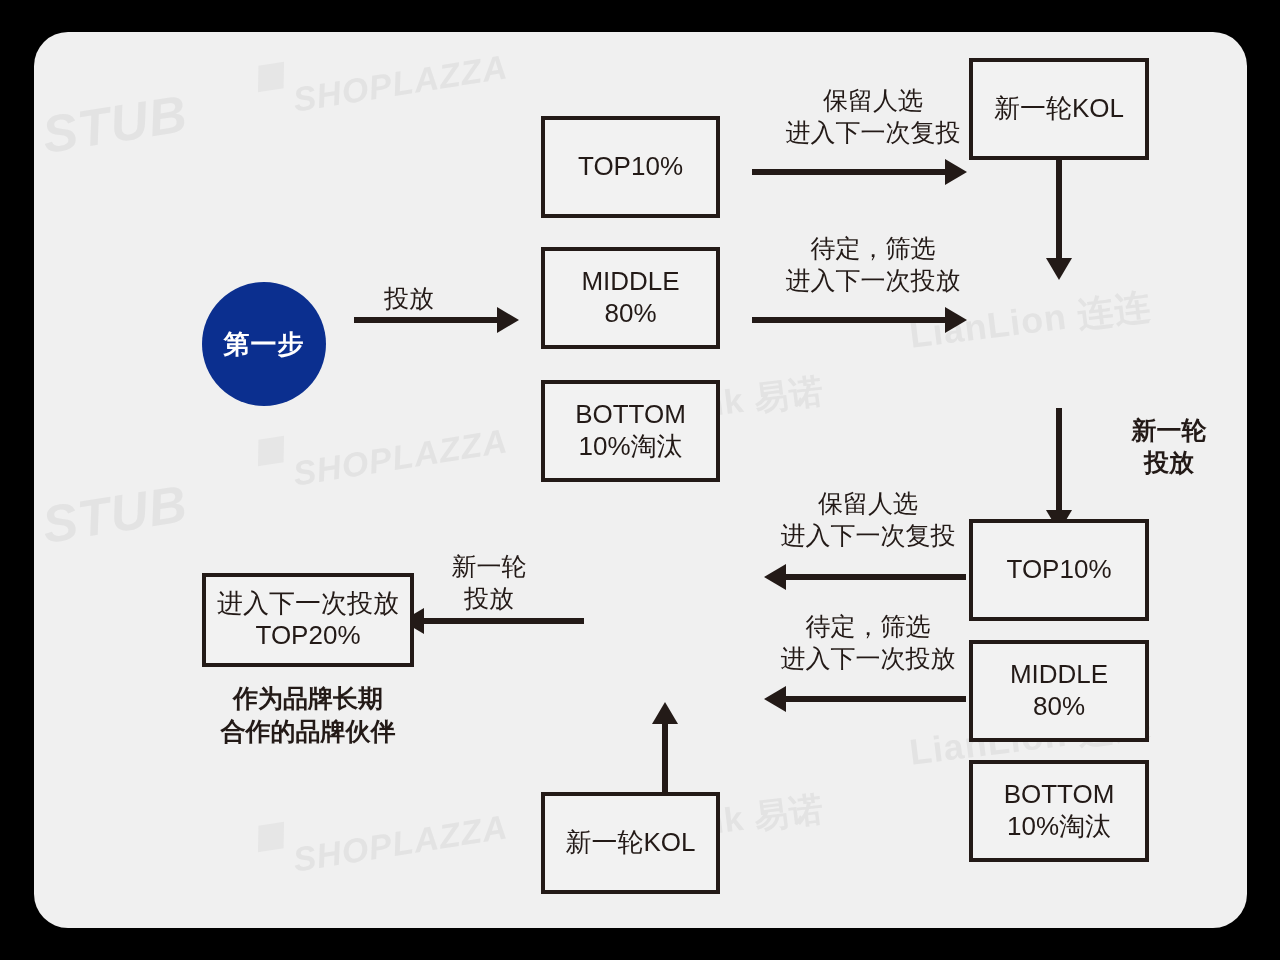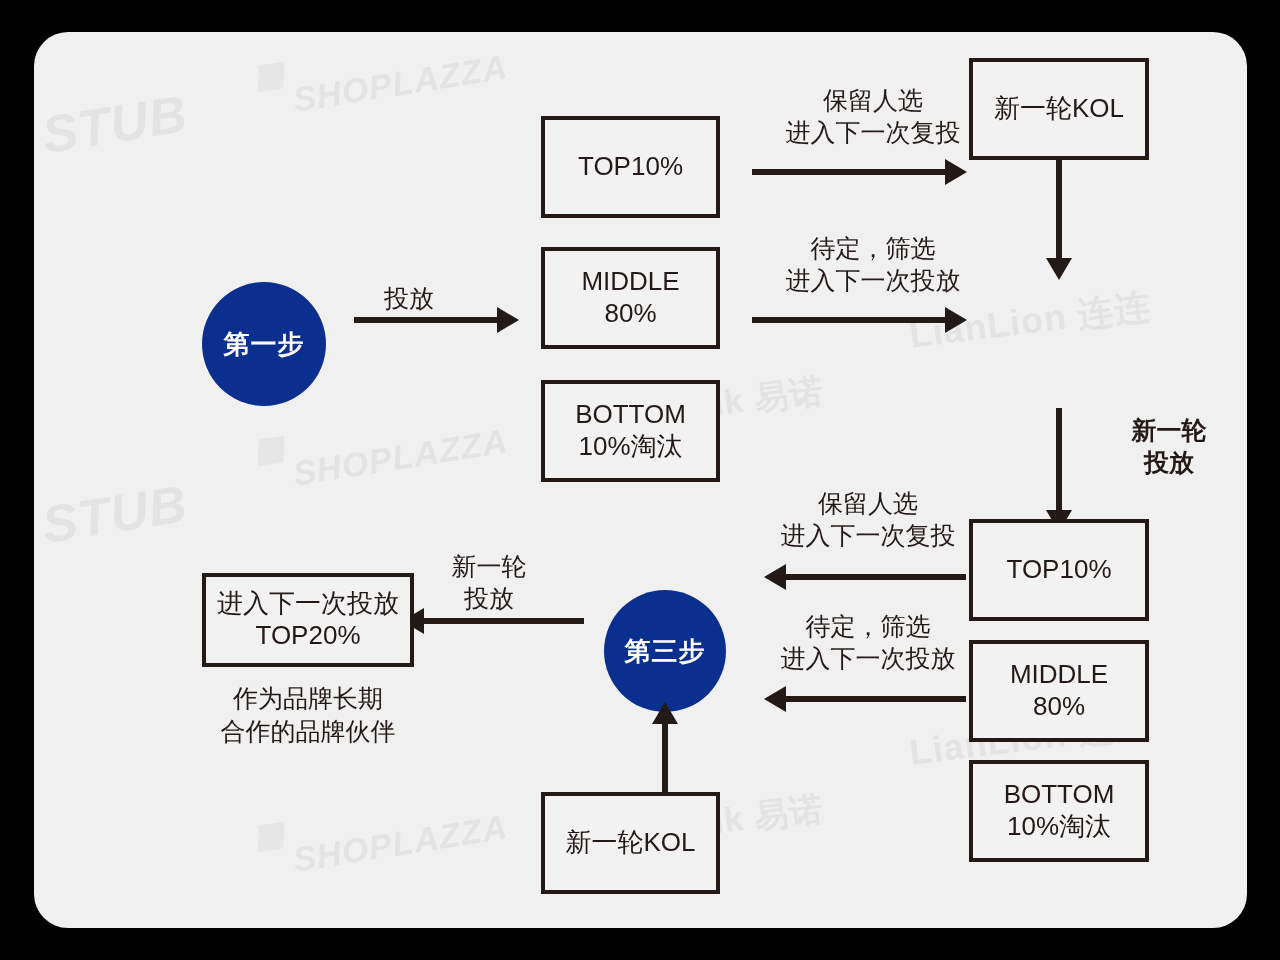--- a/index.html
+++ b/index.html
@@ -198,30 +198,29 @@
     <div class="lbl" style="left:713px; top:455px; width:242px;">保留人选
 进入下一次复投</div>
     <div class="hline" style="left:752px; top:542px; width:180px;"></div>
     <div class="arrow-l" style="left:730px; top:532px;"></div>
 
     <div class="lbl" style="left:713px; top:578px; width:242px;">待定，筛选
 进入下一次投放</div>
     <div class="hline" style="left:752px; top:664px; width:180px;"></div>
     <div class="arrow-l" style="left:730px; top:654px;"></div>
 
-    <div class="circle" style="left:570px; top:558px; width:122px; height:122px;">第三步</div>
 
     <div class="box" style="left:507px; top:760px; width:179px; height:102px;">新一轮KOL</div>
     <div class="vline" style="left:628px; top:690px; height:72px;"></div>
     <div class="arrow-u" style="left:618px; top:670px;"></div>
 
     <div class="lbl" style="left:400px; top:518px; width:110px;">新一轮
 投放</div>
     <div class="hline" style="left:390px; top:586px; width:160px;"></div>
     <div class="arrow-l" style="left:368px; top:576px;"></div>
 
     <div class="box" style="left:168px; top:541px; width:212px; height:94px;">进入下一次投放
 TOP20%</div>
-    <div class="caption" style="left:160px; top:650px; width:228px;">作为品牌长期
+    <div class="caption" style="left:160px; top:650px; width:228px;font-weight:bold;">作为品牌长期
 合作的品牌伙伴</div>
 
   </div>
 </div>
 
 </body></html>

